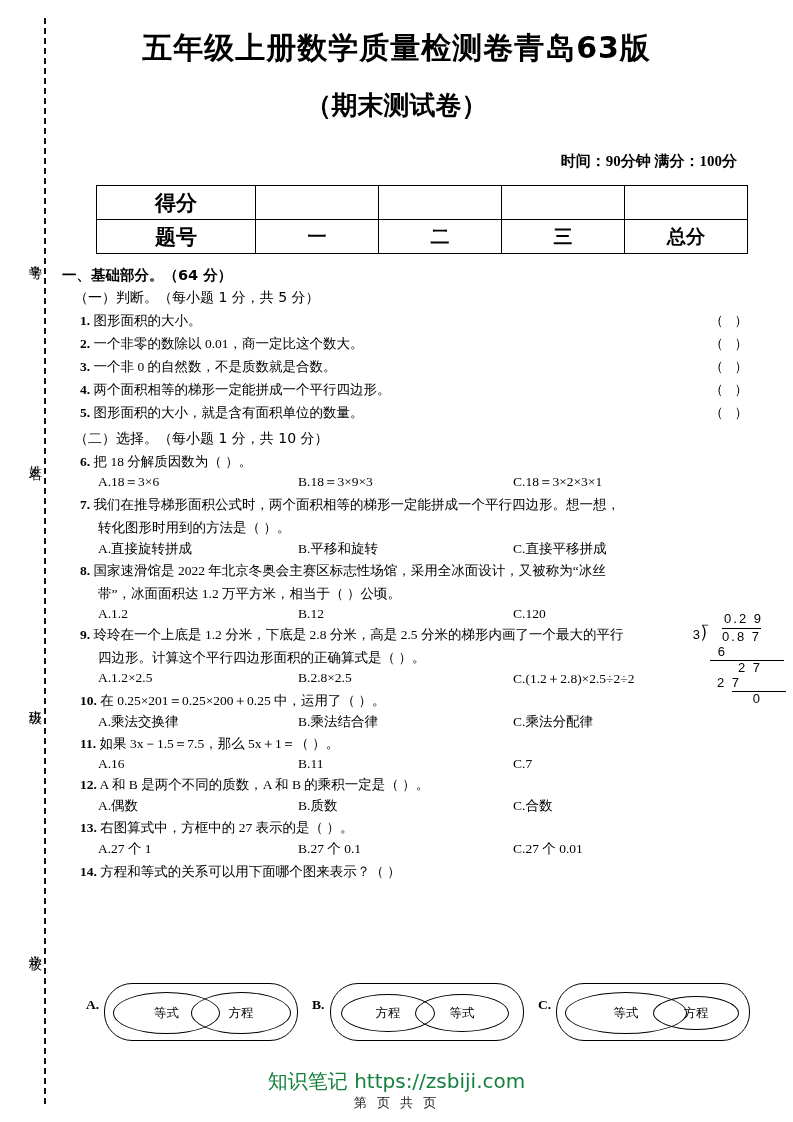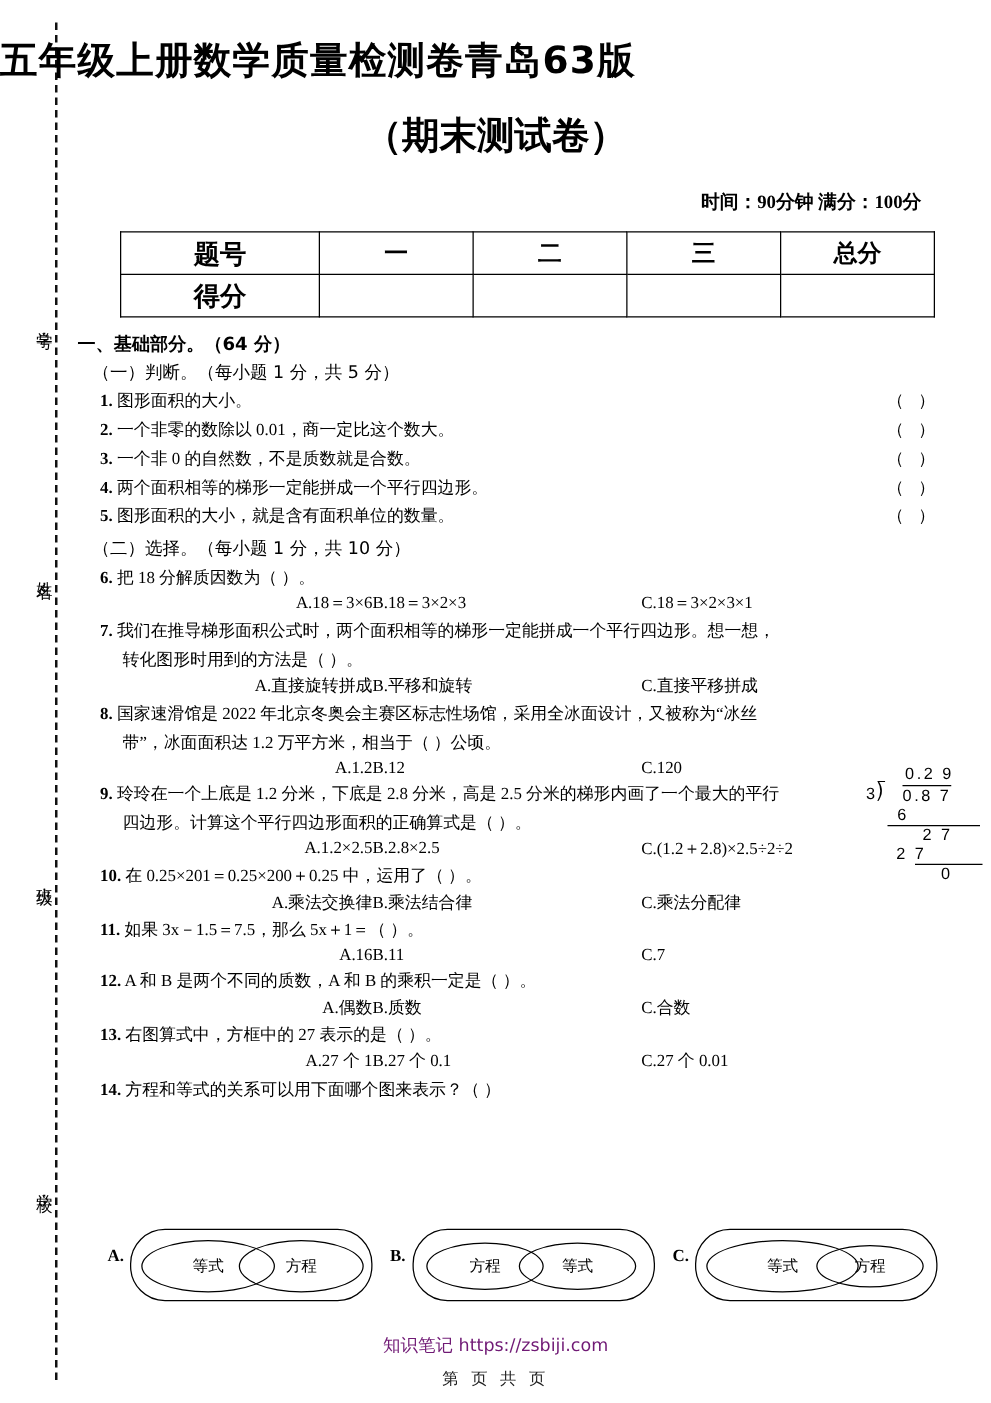--- a/index.html
+++ b/index.html
@@ -28,32 +28,32 @@
     font-family: "Liberation Serif", serif;
     font-size: 13px;
     letter-spacing: 2px;
     color:#000;
     white-space: nowrap;
   }
 
   
   .title1 {
     position:absolute; left:0; right:0; top:28px;
-    text-align:left;
+    text-align:center;
     font-family: "DejaVu Sans", sans-serif;
     font-weight: bold;
     font-size: 30px;
     letter-spacing: 1px;
   }
   .title2 {
     position:absolute; left:0; right:0; top:88px;
     text-align:center;
     font-family: "DejaVu Sans", sans-serif;
     font-weight: bold;
-    font-size: 30px;
+    font-size: 26px;
   }
   .meta-line {
     position:absolute; right:56px; top:152px;
     font-size: 15px;
     font-weight: bold;
     font-family: "Liberation Serif", serif;
   }
 
   
   table.score {
@@ -91,21 +91,21 @@
   .q .num { font-weight:bold; font-family:"Liberation Serif", serif; }
   .q .paren {
     position:absolute; right: 0px; top:0; font-size:13.5px; letter-spacing: 4px;
   }
   .q2 { margin-left: 36px; }
   .opts {
     font-size: 13.5px; margin: 2px 0 0 36px;
     display:flex;
   }
   .opts span { display:inline-block; }
-  .opt-a { width: 200px; text-align: right; }
+  .opt-a { width: 200px; }
   .opt-b { width: 215px; }
   .opt-c { width: 220px; }
 
   
   .division {
     position:absolute; right: 30px; top: 612px;
     font-family: Liberation Sans, sans-serif;
     font-size: 13px;
     line-height: 1.15;
     width: 95px;
@@ -129,21 +129,21 @@
   .ellipse {
     position:absolute; border:1.2px solid #000; border-radius:50%;
     display:flex; align-items:center; justify-content:center;
     font-size: 12.5px;
     font-family: "DejaVu Sans", sans-serif;
     background: transparent;
   }
 
   .footer-site {
     position:absolute; left:0; right:0; top:1068px; text-align:center;
-    font-size: 14px; color:#701a75; font-family:"DejaVu Sans", sans-serif;
+    font-size: 20px; color:#15803d; font-family:"DejaVu Sans", sans-serif;
   }
   .footer-page {
     position:absolute; left:0; right:0; top:1094px; text-align:center;
     font-size: 13px; color:#222; font-family:"DejaVu Sans", sans-serif;
     letter-spacing: 3px;
   }
 </style>
 </head>
 <body>
 
@@ -158,33 +158,33 @@
     <div class="side-label" style="top:945px;">学校：</div>
   </div>
 
   <div class="title1">五年级上册数学质量检测卷青岛63版</div>
   <div class="title2">（期末测试卷）</div>
   <div class="meta-line">时间：90分钟  满分：100分</div>
 
   <table class="score">
     <tbody>
         <tr>
+      <td class="head">得分</td>
+      <td class="c"></td>
+      <td class="c"></td>
+      <td class="c"></td>
+      <td class="c"></td>
+    </tr>
+    <tr>
       <td class="head">题号</td>
       <td class="c">一</td>
       <td class="c">二</td>
       <td class="c">三</td>
       <td class="c">总分</td>
     </tr>
-    <tr>
-      <td class="head">得分</td>
-      <td class="c"></td>
-      <td class="c"></td>
-      <td class="c"></td>
-      <td class="c"></td>
-    </tr>
   </tbody>
     </table>
 
   <div class="content">
 
     <div class="sec-title">一、基础部分。（64 分）</div>
     <div class="sub-title">（一）判断。（每小题 1 分，共 5 分）</div>
 
     <div class="q">
       <span class="num">1.</span>
@@ -213,21 +213,21 @@
     </div>
 
     <div class="sub-title" style="margin-top:8px;">（二）选择。（每小题 1 分，共 10 分）</div>
 
     <div class="q">
       <span class="num">6.</span>
       <span>把 18 分解质因数为（        ）。</span>
     </div>
     <div class="opts">
       <span class="opt-a">A.18＝3×6</span>
-      <span class="opt-b">B.18＝3×2×3</span>
+      <span class="opt-b">B.18＝3×9×3</span>
       <span class="opt-c">C.18＝3×2×3×1</span>
     </div>
 
     <div class="q">
       <span class="num">7.</span>
       <span>我们在推导梯形面积公式时，两个面积相等的梯形一定能拼成一个平行四边形。想一想，</span>
     </div>
     <div class="q q2">转化图形时用到的方法是（        ）。</div>
     <div class="opts">
       <span class="opt-a">A.直接旋转拼成</span>

